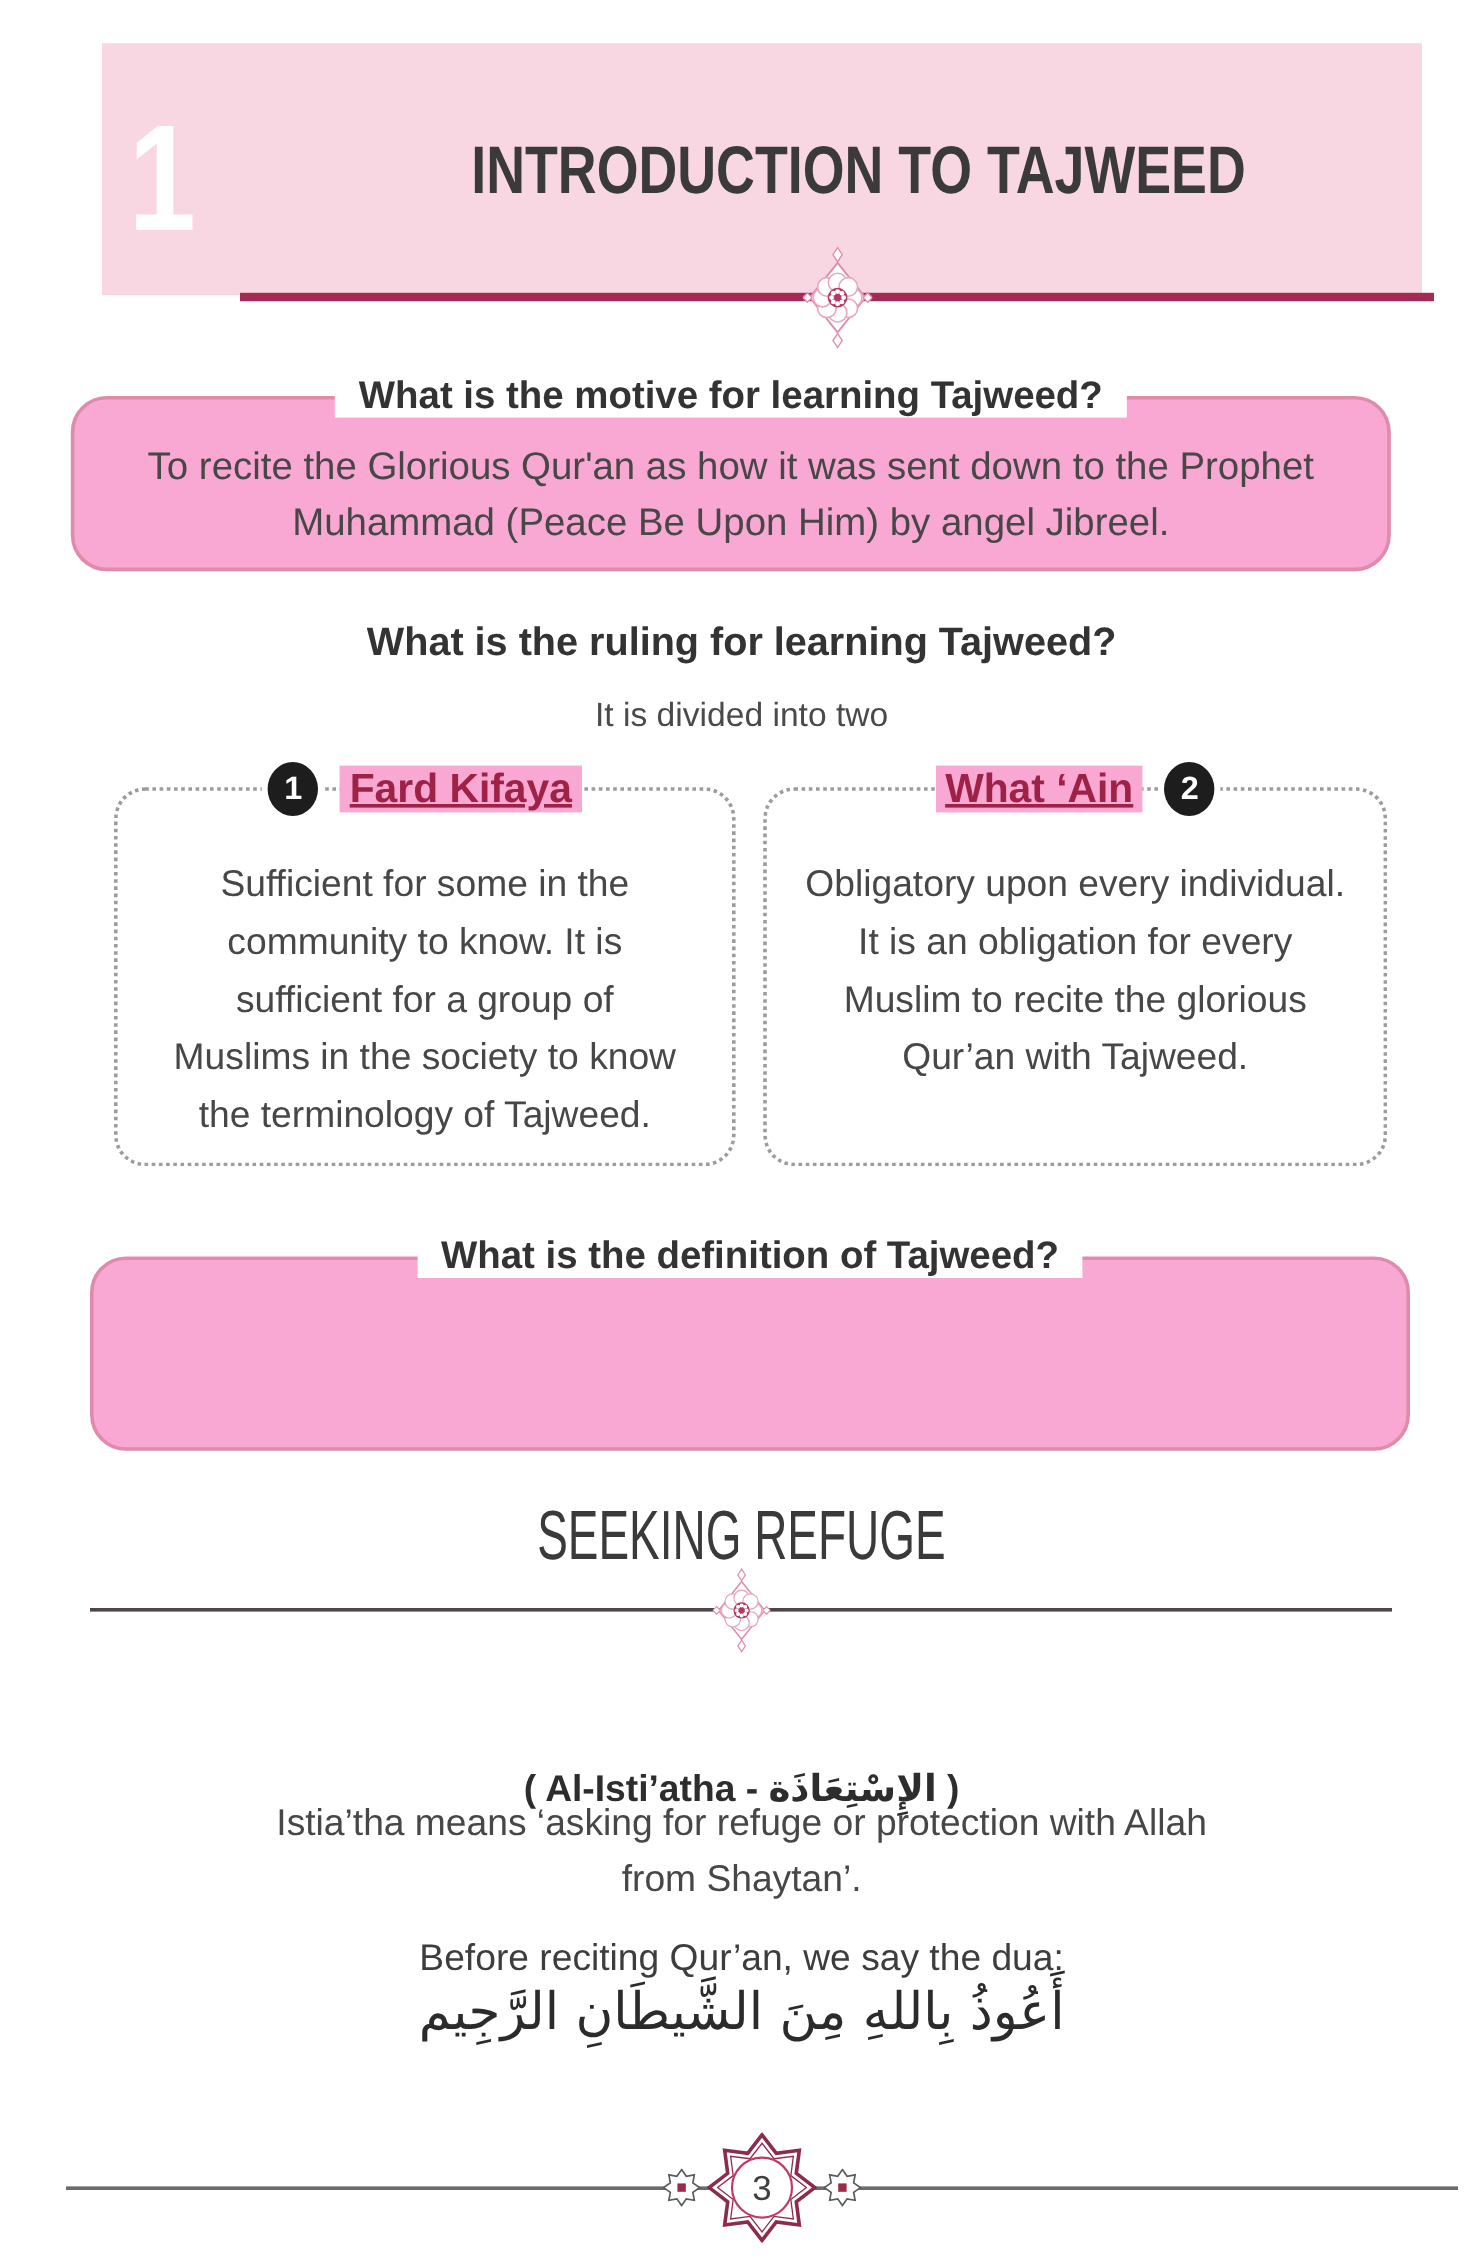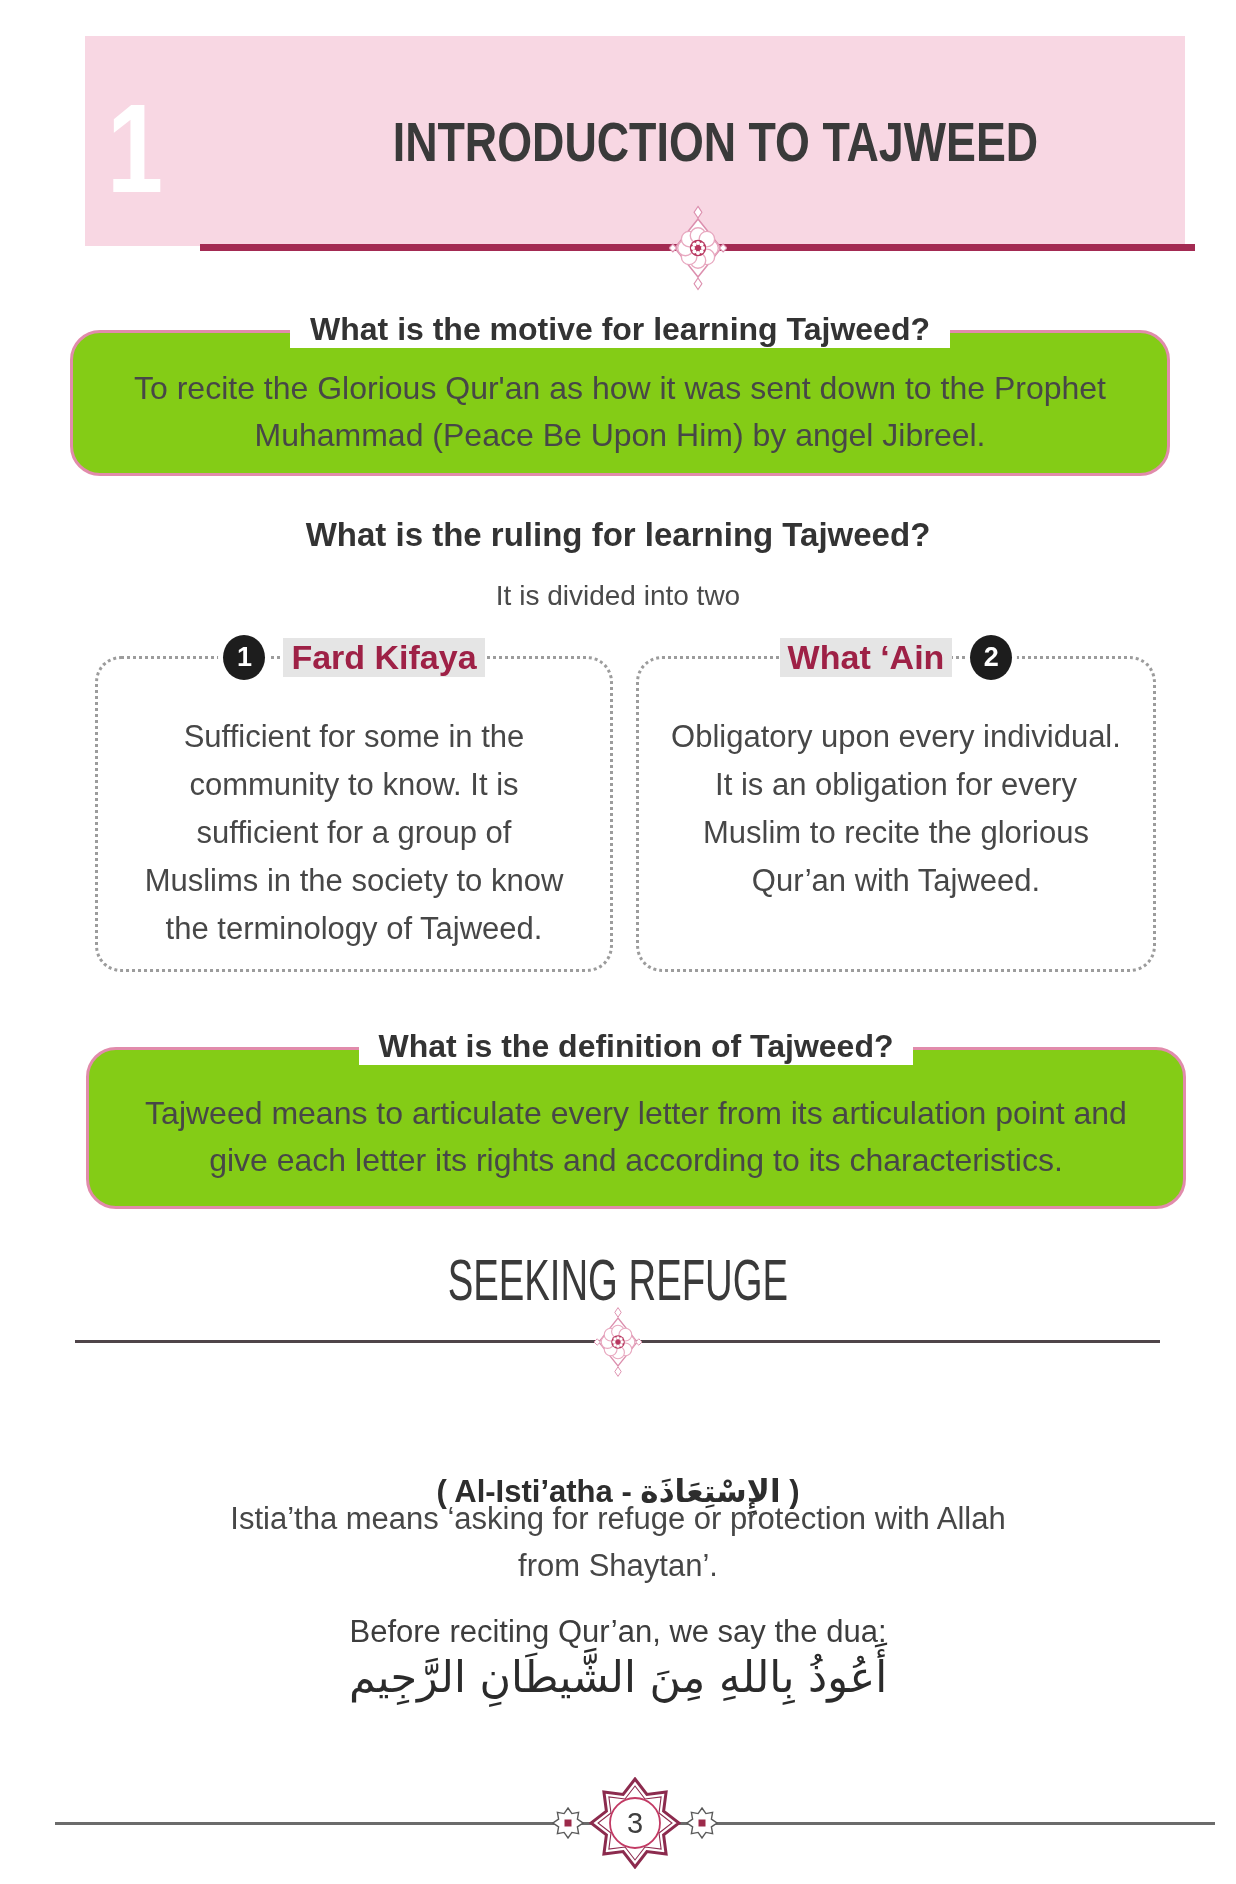--- a/index.html
+++ b/index.html
@@ -21,21 +21,21 @@
   .banner-title {
     position:absolute; left:170px; right:10px; top:0; height:100%;
     display:flex; align-items:center; justify-content:center;
     font-size:56px; font-weight:bold; color:#3a3a3a; white-space:nowrap;
   }
   .condensed { display:inline-block; transform:scaleX(0.8); transform-origin:center; }
   .banner-rule { position:absolute; left:200px; top:244px; width:995px; height:7px; background:#a32a52; }
   .orn-center { position:absolute; left:50%; top:50%; transform:translate(-50%,-50%); }
 
   
-  .qa-box { position:absolute; left:70px; width:1100px; border:3px solid #e18bab; border-radius:30px; background:#84cc16; }
+  .qa-box { position:absolute; left:59px; width:1100px; border:3px solid #e18bab; border-radius:30px; background:#f9a8d4; }
   .qa-box.motive { top:330px; height:146px; }
   .qa-box.definition { top:1047px; height:162px;margin-left:16px; }
   .qa-title { position:absolute; top:-22px; left:0; right:0; text-align:center; }
   .qa-title span { display:inline-block; background:#fff; padding:0 20px; font-weight:bold; font-size:32px; color:#333333; }
   .qa-body { padding:32px 34px 0; text-align:center; font-size:32px; line-height:1.48; color:#474747; }
   .qa-box.definition .qa-body { padding-top:40px; }
 
   
   .ruling-heading { position:absolute; top:516px; left:0; width:100%; text-align:center; font-size:33px; font-weight:bold; color:#333333; }
   .ruling-sub { position:absolute; top:580px; left:0; width:100%; text-align:center; font-size:28px; color:#4a4a4a; }
@@ -43,21 +43,21 @@
   .type-box { position:absolute; top:656px; height:316px; border:3px dotted #9c9c9c; border-radius:26px; background:transparent; }
   .type-box.kifaya { left:95px; width:518px; }
   .type-box.ain { left:636px; width:520px; }
   .type-head { position:absolute; top:-24px; left:0; right:0; display:flex; justify-content:center; align-items:center; gap:18px; }
   .badge {
     display:flex; align-items:center; justify-content:center;
     width:42px; height:45px; border-radius:50%;
     background:#1d1d1d; color:#fff; font-weight:bold; font-size:27px;
     box-shadow:0 0 0 5px #ffffff;
   }
-  .type-name { background:#e5e5e5; padding:0 8px; font-weight:bold; font-size:34px; color:#9e2146; }
+  .type-name { background:#f9a8d4; padding:0 8px; font-weight:bold; font-size:34px; color:#9e2146;text-decoration:underline; }
   .type-body { padding:54px 42px 0; text-align:center; font-size:31px; line-height:1.55; color:#474747; }
   .type-box.ain .type-body { padding:54px 24px 0; }
 
   
   .refuge-title { position:absolute; top:1246px; left:0; width:100%; text-align:center; font-size:58px; font-weight:normal; color:#3a3a3a; white-space:nowrap; }
   .refuge-title .condensed { transform:scaleX(0.66); }
   .refuge-rule { position:absolute; left:75px; top:1340px; width:1085px; height:3px; background:#4f4549; }
 
   .term-line { position:absolute; top:1437px; left:0; width:100%; text-align:center; font-size:31px; font-weight:bold; color:#2d2d2d;margin-top:36px; }
   .term-line .arabic { font-family:"DejaVu Sans",sans-serif; }
@@ -139,21 +139,20 @@
       <span class="type-name">What ‘Ain</span>
       <span class="badge">2</span>
     </div>
     <p class="type-body">Obligatory upon every individual. It is an obligation for every Muslim to recite the glorious Qur’an with Tajweed.</p>
   </div>
 
   <section class="qa-box definition">
     <div class="qa-title">
       <span>What is the definition of Tajweed?</span>
     </div>
-    <p class="qa-body">Tajweed means to articulate every letter from its articulation point and give each letter its rights and according to its characteristics.</p>
   </section>
 
   <h2 class="refuge-title">
     <span class="condensed">SEEKING REFUGE</span>
   </h2>
 
   <div class="refuge-rule">
     <svg class="orn-center" width="48" height="72" viewBox="0 0 60 88" xmlns="http://www.w3.org/2000/svg">
       <path d="M30 14 L54 44 L30 74 L6 44 Z" fill="#ffffff" stroke="#dc8fae" stroke-width="1.6"></path>
       <path d="M30 1 L34 7 L30 13 L26 7 Z" fill="#ffffff" stroke="#dc8fae" stroke-width="1.2"></path>

